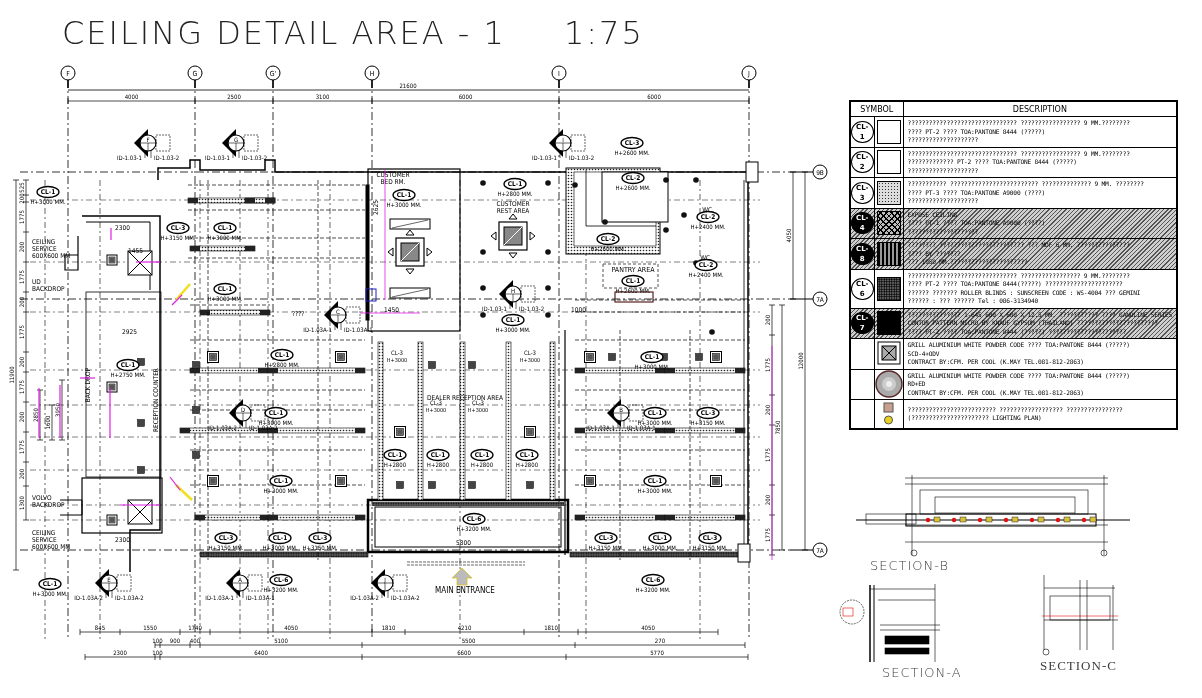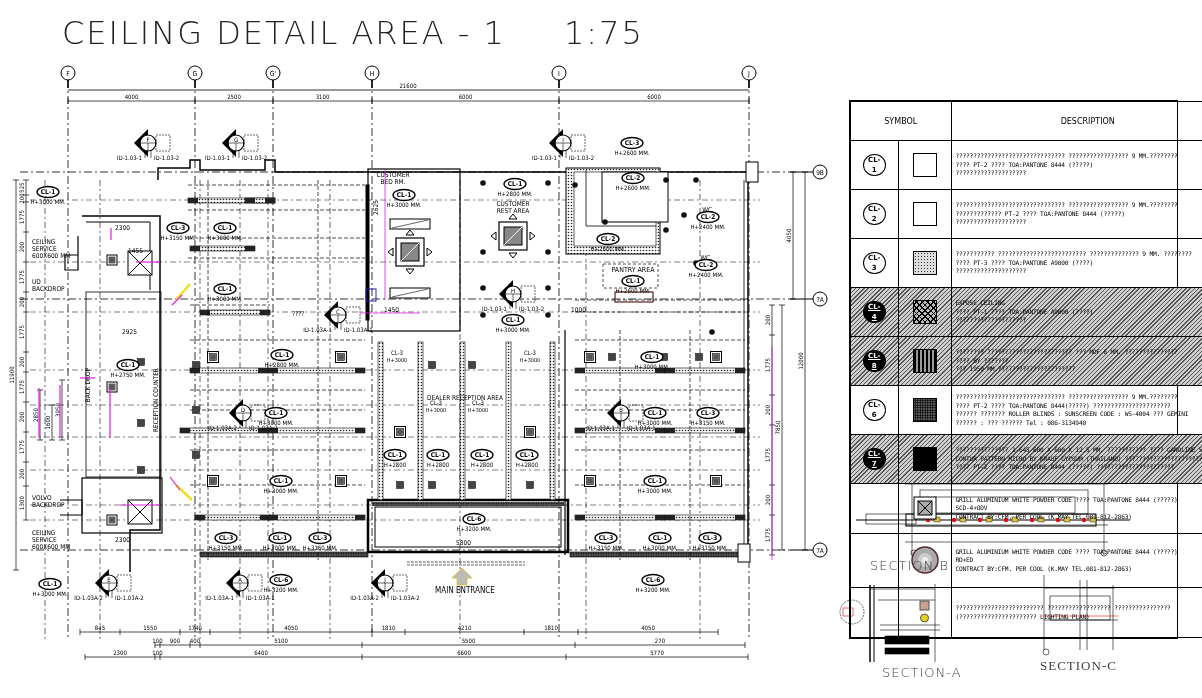--- a/index.html
+++ b/index.html
@@ -3,27 +3,27 @@
 <meta charset="utf-8">
 <style>
   html, body { margin:0; padding:0; background:#ffffff; }
   body { width:1202px; height:698px; position:relative; overflow:hidden; font-family:"DejaVu Sans", sans-serif; color:#000; }
   #title { position:absolute; left:62px; top:14px; font-family:"DejaVu Sans", sans-serif; font-weight:200; font-size:32px; letter-spacing:2px; color:#222; white-space:pre; }
   #title .scale { margin-left:58px; }
   svg#plan { position:absolute; left:0; top:0; }
   svg text { font-family:"DejaVu Sans Condensed","DejaVu Sans", sans-serif; }
   .legend { position:absolute; left:849px; top:100px; width:327px; border:1.5px solid #000; border-collapse:collapse; font-size:6px; }
   .legend table { border-collapse:collapse; width:100%; }
-  .legend td, .legend th { border:1px solid #000; padding:12px; vertical-align:middle; }
+  .legend td, .legend th { border:1px solid #000; padding:0; vertical-align:middle; }
   .legend th { font-weight:normal; font-size:8px; height:14px; }
   .legend .sym1 { width:40px; text-align:center; }
   .legend .sym2 { width:42px; text-align:center; }
   .legend .desc { padding:2px 4px; line-height:8.5px; font-size:6.2px; font-family:"DejaVu Sans Mono", monospace; letter-spacing:-0.2px; white-space:nowrap; overflow:hidden; }
   .tag { display:inline-block; border:1.5px solid #000; border-radius:50%; font-size:7px; padding:0 4px; line-height:10px; font-weight:bold; background:#fff; }
-  .tag.dark { background:#000; color:#fff;text-decoration:underline; }
+  .tag.dark { background:#000; color:#fff; }
   .hatched { background: repeating-linear-gradient(135deg, #555 0 1px, #cfcfcf 1px 3px); }
   .swatch { display:inline-block; width:22px; height:22px; border:1px solid #000; vertical-align:middle; }
   .sw-plain { background:#fff; }
   .sw-dot { background: radial-gradient(#333 0.6px, #ddd 0.8px) 0 0/3px 3px; }
   .sw-cross { background: repeating-linear-gradient(45deg,#000 0 1px,transparent 1px 4px), repeating-linear-gradient(-45deg,#000 0 1px,#bbb 1px 4px); }
   .sw-lines { background: repeating-linear-gradient(90deg,#000 0 2px,#999 2px 4px); }
   .sw-dense { background: radial-gradient(#000 0.8px, #666 1px) 0 0/2.5px 2.5px; }
   .sw-black { background:#000; }
   .row-h1 { height:29px; }
   .row-h2 { height:39px; }

